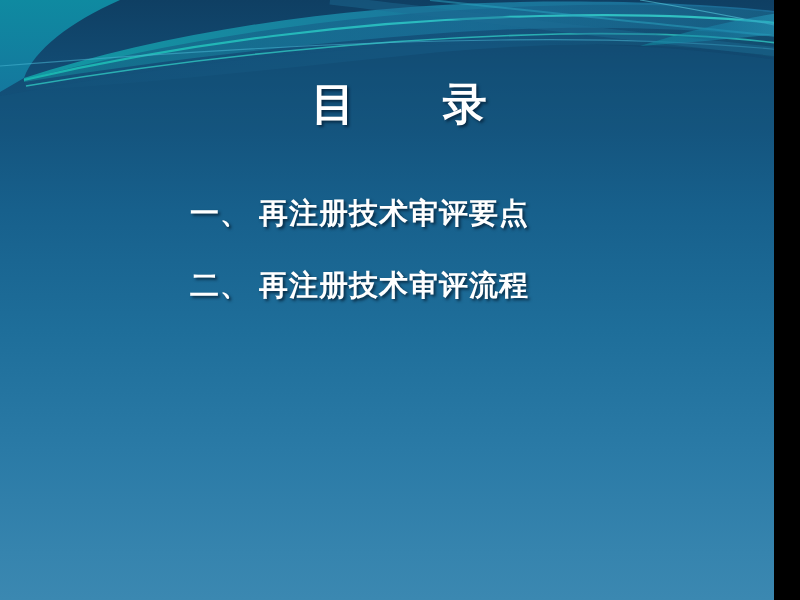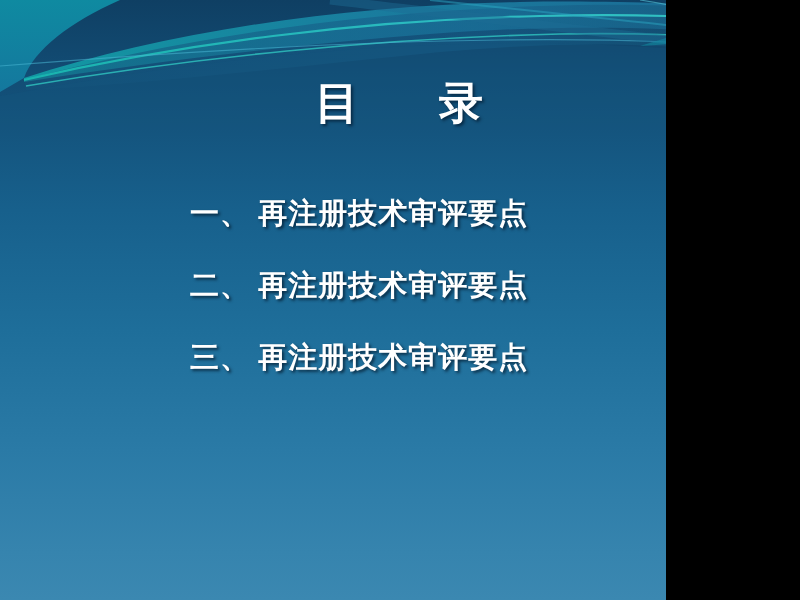--- a/index.html
+++ b/index.html
@@ -2,24 +2,24 @@
 <html><head>
 <meta charset="utf-8">
 <style>
   html, body {
     margin: 0;
     padding: 0;
     background: #000;
   }
   #slide {
     position: relative;
-    width: 666px;
+    width: 774px;
     height: 600px;
     overflow: hidden;
-    font-family: Liberation Serif, serif;
+    font-family: Liberation Sans, sans-serif;
     
     background: linear-gradient(to bottom,
         #0f3f63 0%,
         #124c74 12%,
         #17608c 35%,
         #1e6e9a 55%,
         #2a7aa6 75%,
         #3684ae 92%,
         #3b88b1 100%);
   }
@@ -130,17 +130,16 @@
       <path d="M640,0 C700,10 760,22 800,30" fill="none" stroke="#57c9dd" stroke-width="1.2" opacity="0.6"></path>
 
       <path d="M800,10 C740,18 690,30 640,46 C700,42 760,36 800,32 Z" fill="url(#gMid)" opacity="0.55"></path>
     </svg>
   </div>
 
   <div id="title">目      录</div>
 
   <div id="toc-list">
     <div class="toc-item">一、 再注册技术审评要点</div>
-    <div class="toc-item">二、 再注册技术审评要点</div>
-    <div class="toc-item">三、 再注册技术审评要点</div>
+    <div class="toc-item">二、 再注册技术审评流程</div>
   </div>
 
 </div>
 
 </body></html>

